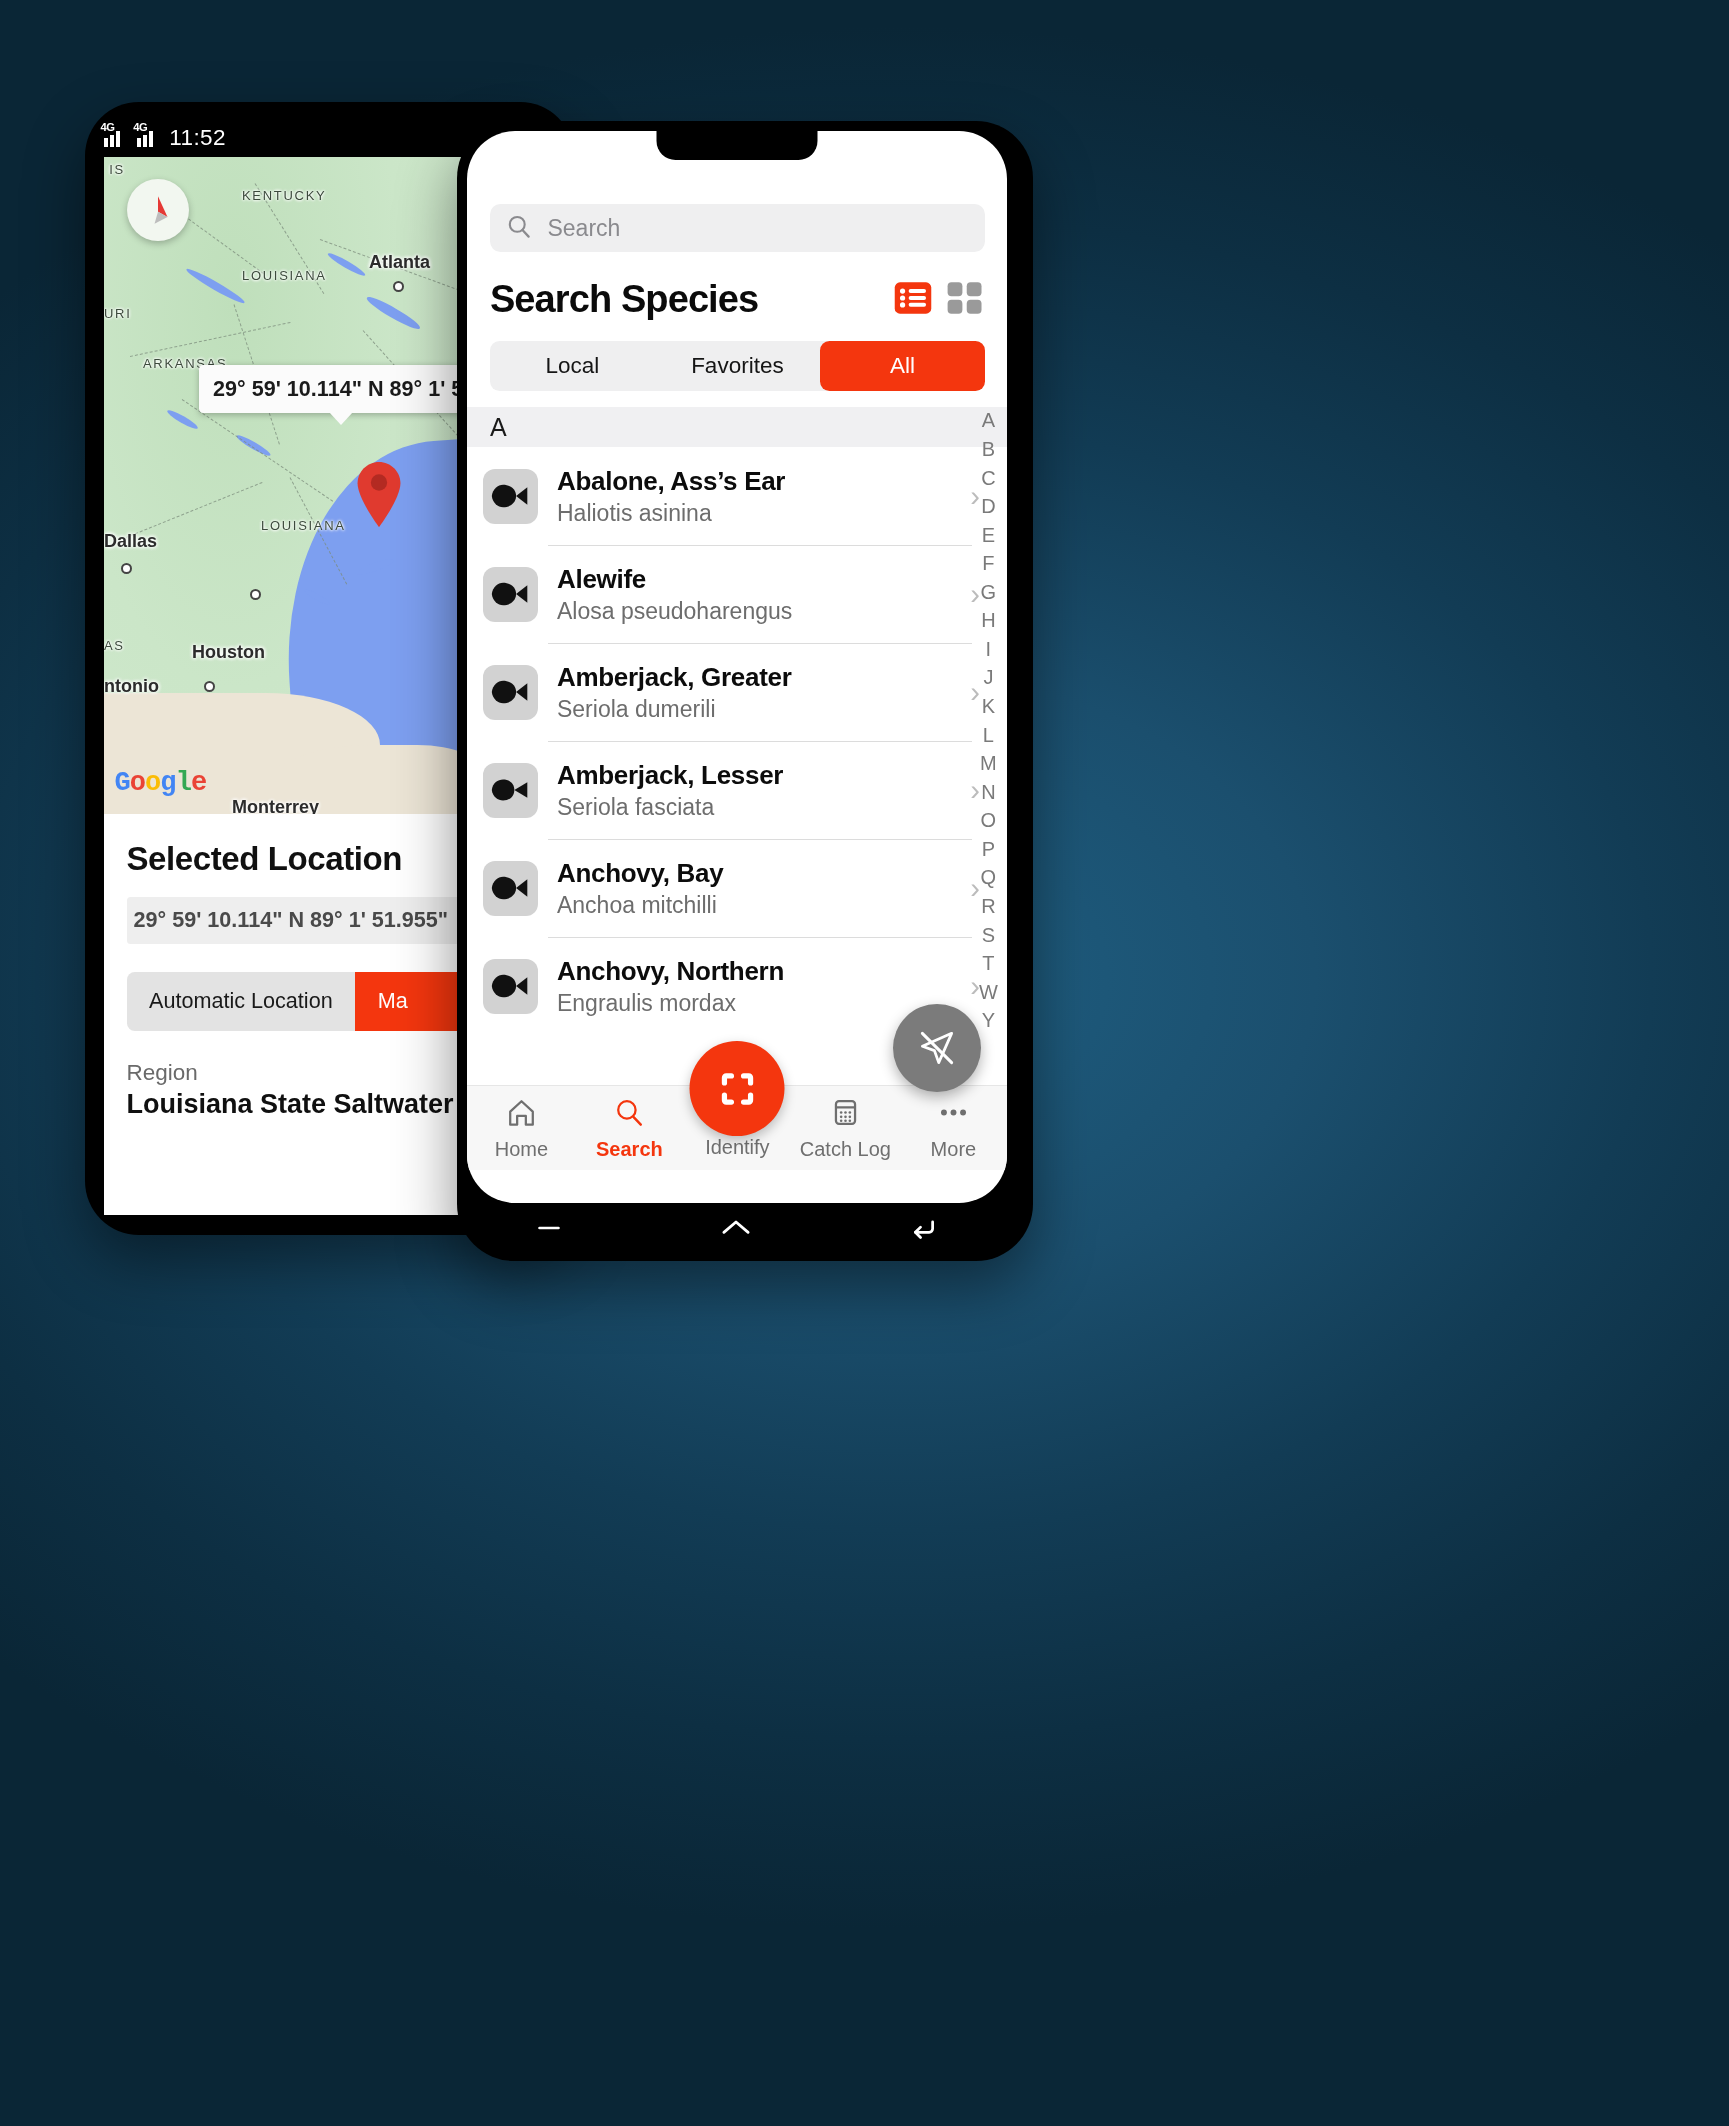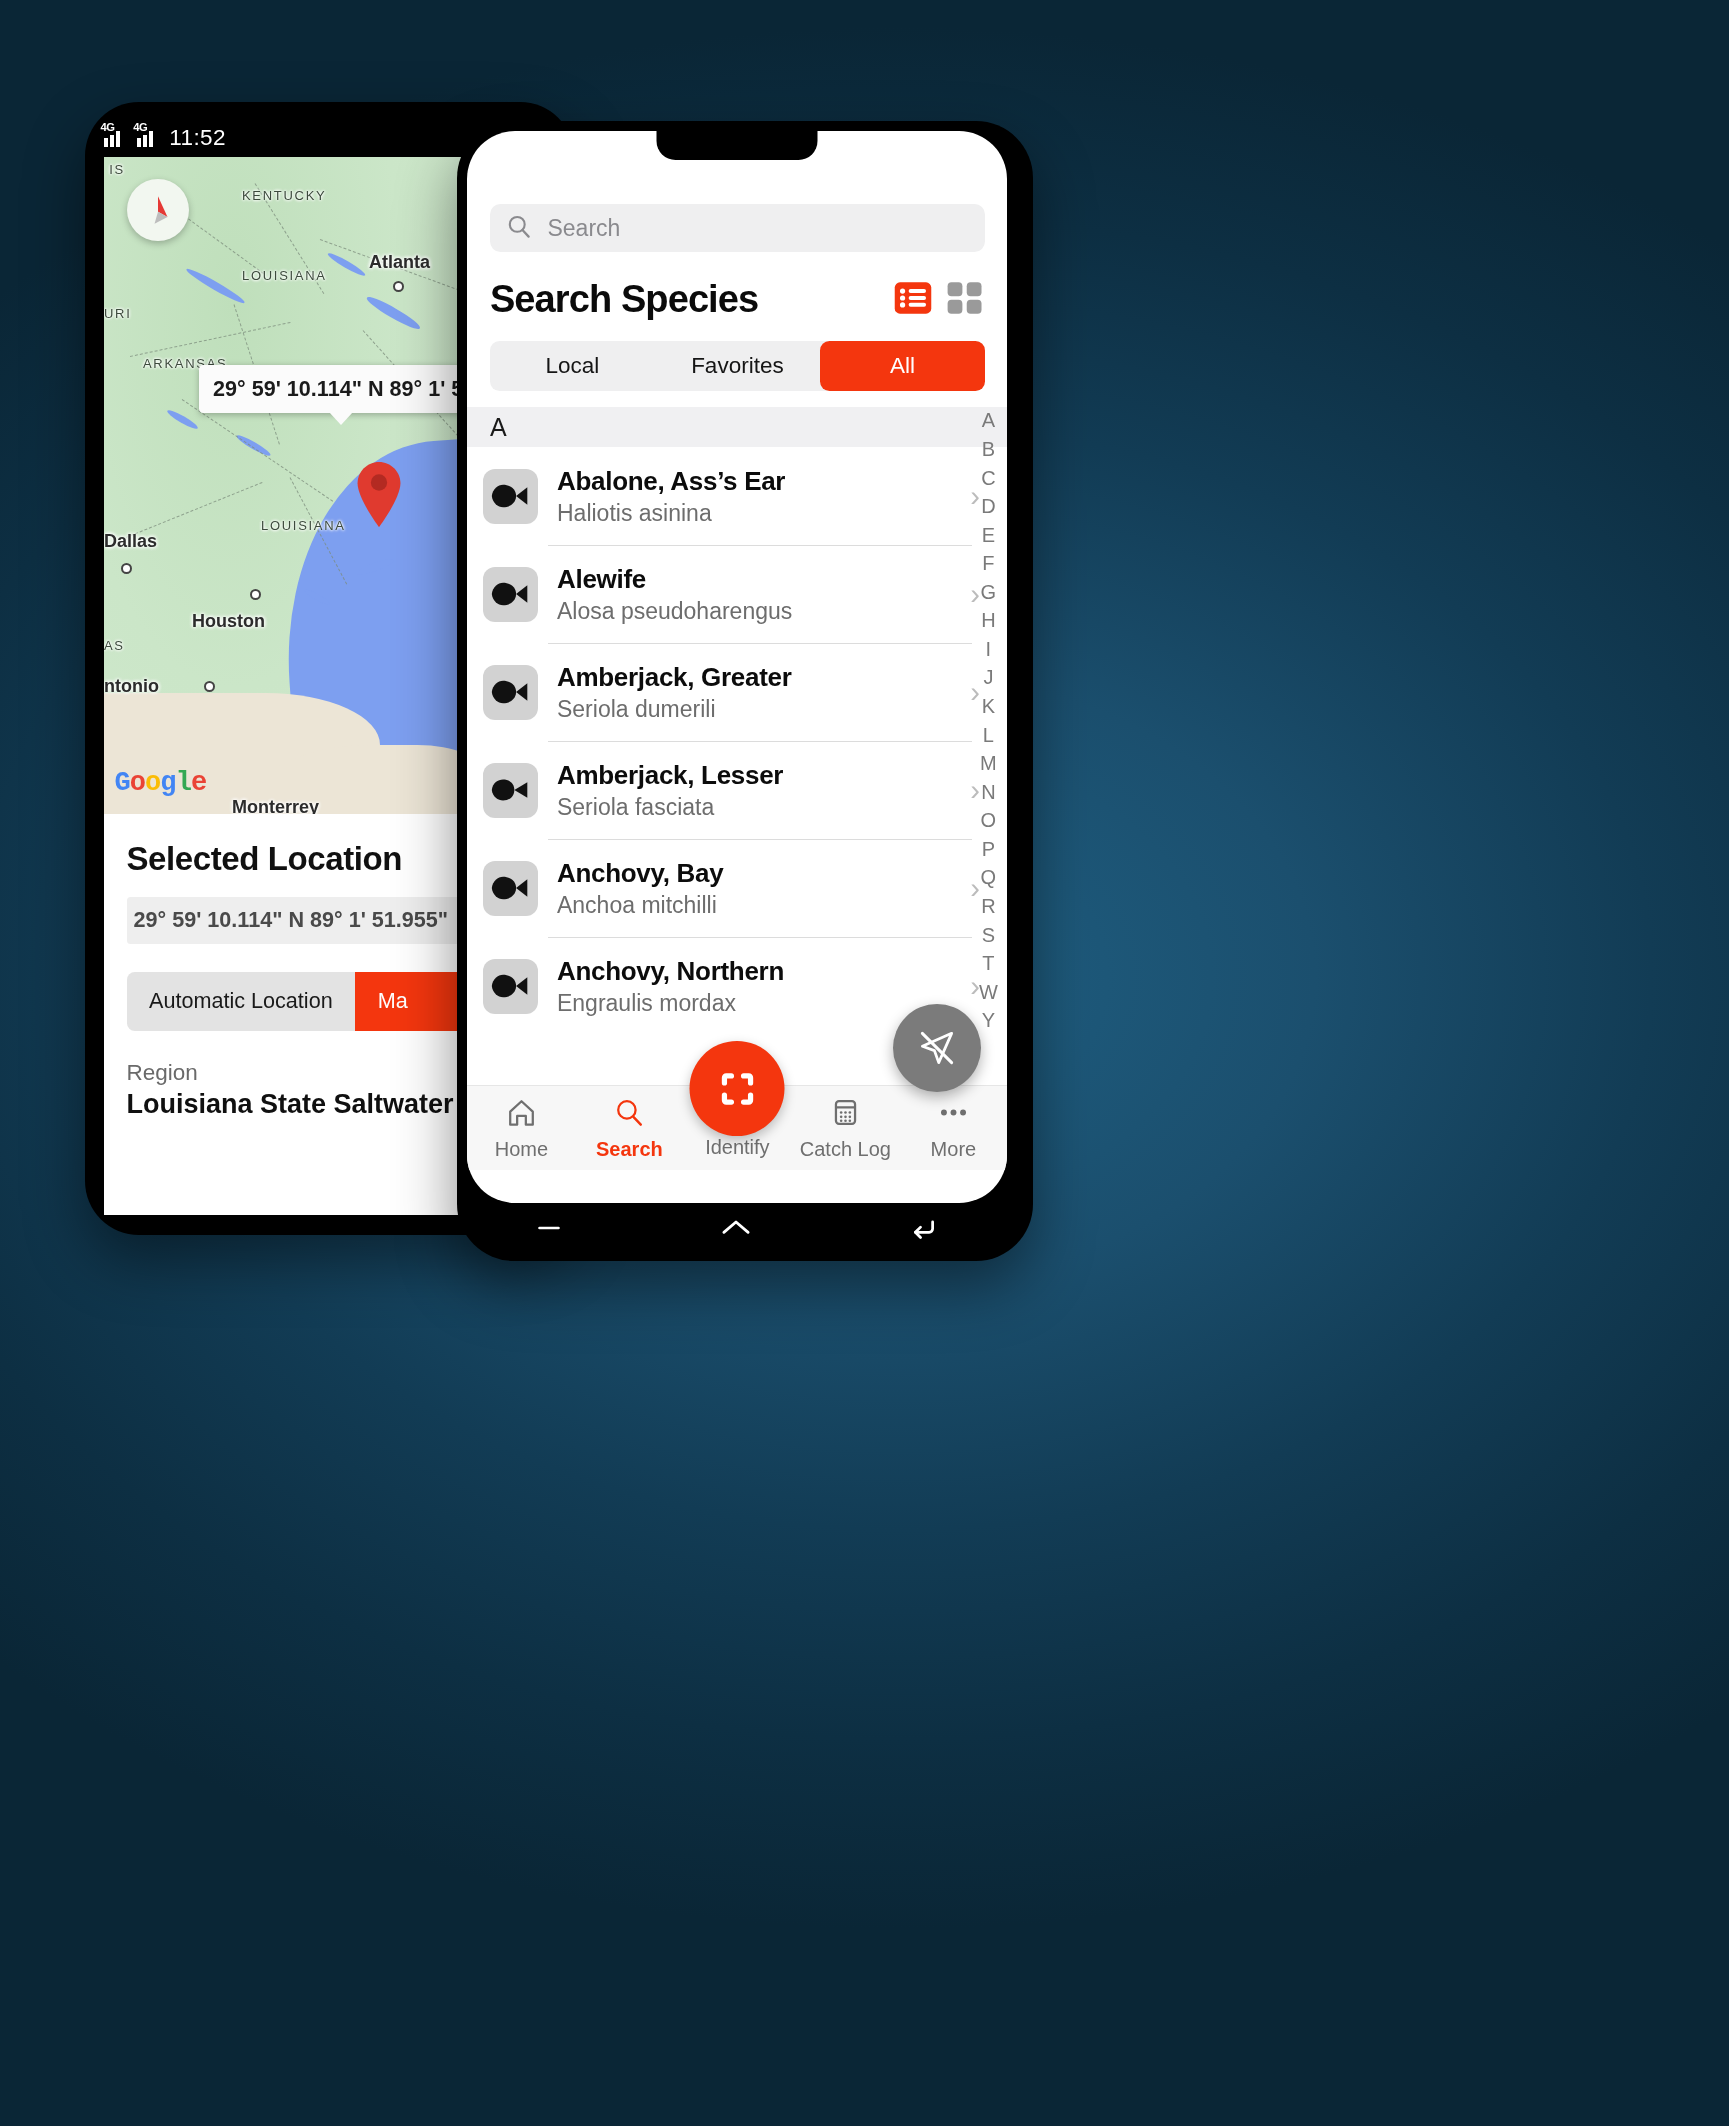--- a/index.html
+++ b/index.html
@@ -314,21 +314,21 @@
       <div class="map-label" style="left:39px; top:199px;">ARKANSAS</div>
       <div class="map-label" style="left:157px;top:361px;">LOUISIANA</div>
       <div class="map-label" style="left:0px;  top:481px;">AS</div>
 
       <div class="city-label" style="left:265px;top:95px;">Atlanta</div>
       <div class="city-dot" style="left:289px;top:124px;"></div>
 
       <div class="city-label" style="left:0px;  top:374px;">Dallas</div>
       <div class="city-dot" style="left:17.3px; top:406px;"></div>
 
-      <div class="city-label" style="left:88px;top:454px;text-align:right;">Houston</div>
+      <div class="city-label" style="left:88px;top:485px;text-align:right;">Houston</div>
       <div class="city-dot" style="left:146px;top:432px;"></div>
 
       <div class="city-label" style="left:0px;  top:519px;">ntonio</div>
       <div class="city-dot" style="left:100px;top:524px;"></div>
 
       <div class="city-label" style="left:128px;top:640px;">Monterrey</div>
 
       <div class="map-label" style="left:406px;top:453px;color:#4668c8;letter-spacing:0;font-size:14.7px;font-weight:600;">Gu</div>
       <div class="map-label" style="left:406px;top:476px;color:#4668c8;letter-spacing:0;font-size:14.7px;font-weight:600;">Me</div>
 

